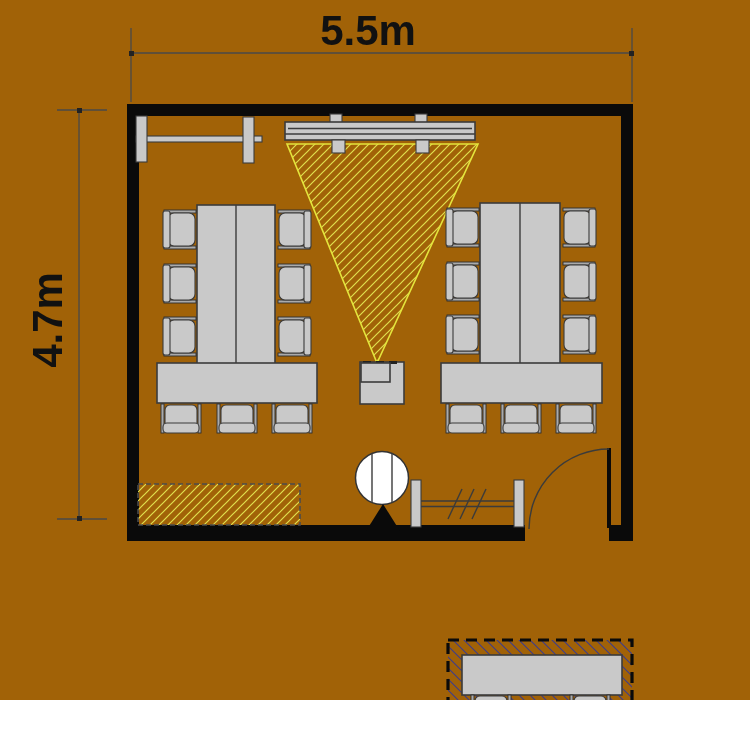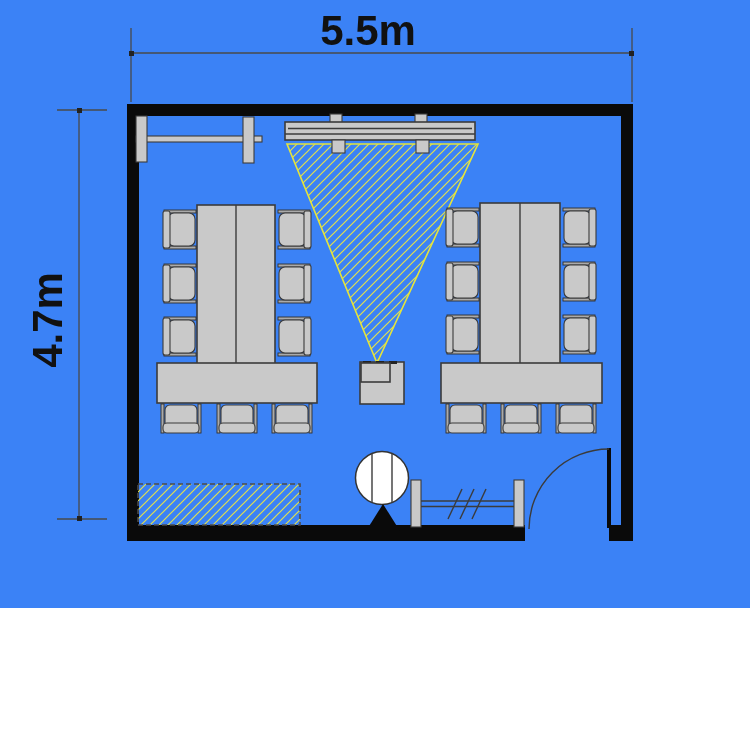--- a/index.html
+++ b/index.html
@@ -1,16 +1,16 @@
 <!DOCTYPE html>
 <html><head>
 <meta charset="utf-8">
 <style>
   html,body { margin:0; padding:0; background:#ffffff; }
-  .page { width:750px; height:608px; position:relative; background:#3b82f6; overflow:hidden; }
+  .page { width:750px; height:700px; position:relative; background:#a16207; overflow:hidden; }
   svg { display:block; }
   .wall   { fill:#0a0a0a; stroke:none; }
   .furn   { fill:#c9c9c9; stroke:#3b3b3b; stroke-width:1.6; }
   .furnthin { fill:#c9c9c9; stroke:#3b3b3b; stroke-width:1.1; }
   .rail   { fill:#aaaaaa; stroke:#2e2e2e; stroke-width:0.9; }
   .tline  { stroke:#3b3b3b; stroke-width:1.4; fill:none; }
   .dimln  { stroke:#4a4a4a; stroke-width:1.3; fill:none; }
   .dimdot { fill:#222222; }
   .dim-text { font-family:"Liberation Sans", sans-serif; font-weight:bold; font-size:42px; fill:#111111; }
   .cone   { fill:url(#hatchYellow); stroke:#e4e43c; stroke-width:1.6; }

